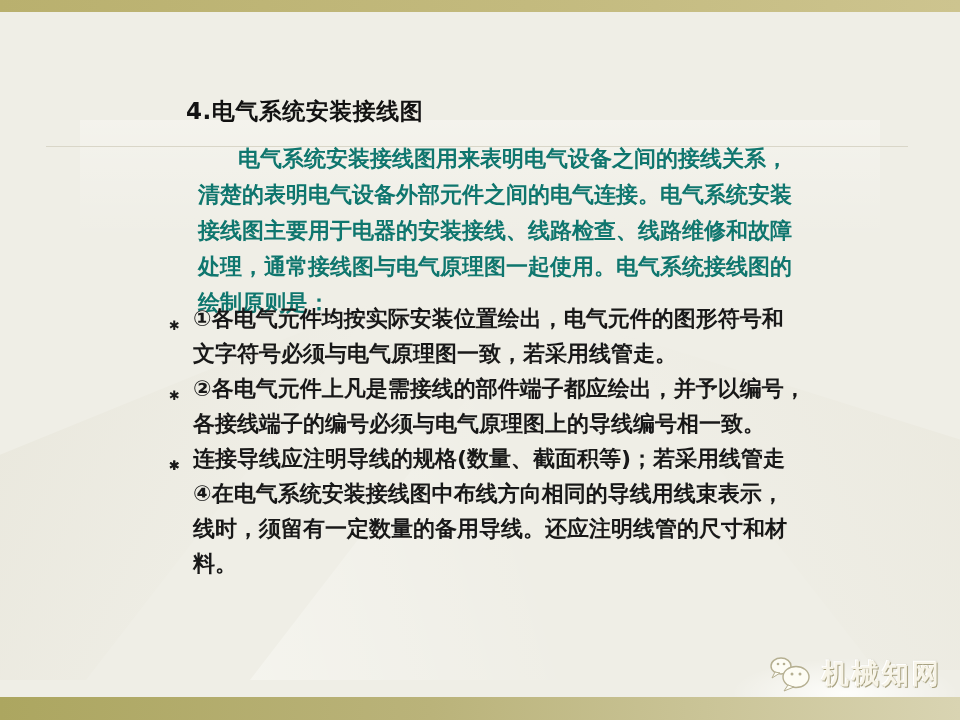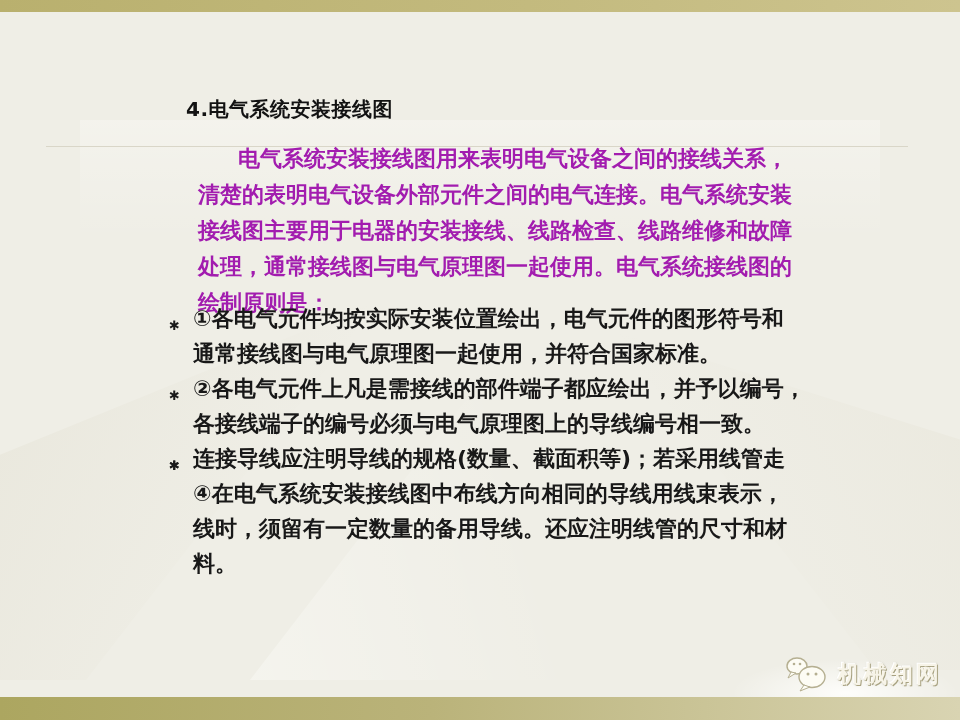--- a/index.html
+++ b/index.html
@@ -24,40 +24,40 @@
 
   .band-top{position:absolute;top:0;left:0;width:960px;height:12px;
     background:linear-gradient(90deg,#b9b06e 0%,#c3ba7e 55%,#cdc48f 100%);}
   .band-bottom{position:absolute;bottom:0;left:0;width:960px;height:23px;
     background:linear-gradient(90deg,#aca660 0%,#bab37a 45%,#d9d4b2 100%);}
 
   .hrule{position:absolute;top:146px;left:46px;width:862px;height:1px;
     background:#d9d6c8;}
 
   .title{position:absolute;left:186px;top:96px;
-    font-size:20px;font-weight:700;color:#121212;letter-spacing:.5px;white-space:nowrap;}
+    font-size:23px;font-weight:700;color:#121212;letter-spacing:.5px;white-space:nowrap;}
 
   .intro{position:absolute;left:198px;top:141px;
-    font-size:22px;font-weight:700;color:#a21caf;line-height:36px;}
+    font-size:22px;font-weight:700;color:#0f766e;line-height:36px;}
   .intro .line{white-space:nowrap;}
   .intro .line.first{padding-left:40px;}
 
   .bullets{position:absolute;left:167px;top:301px;}
   .bullet{position:relative;padding-left:26px;
     font-size:22px;font-weight:700;color:#181818;line-height:35px;}
   .bullet .marker{position:absolute;left:2px;top:7px;
     font-size:13px;color:#1a1a1a;font-weight:400;}
   .bullet .line{white-space:nowrap;}
 
   .brand{position:absolute;right:18px;bottom:27px;
     display:flex;align-items:center;gap:8px;}
   .brand-glow{position:absolute;right:0;bottom:-8px;width:230px;height:70px;
     background:radial-gradient(ellipse at center,rgba(255,255,253,.9),rgba(240,238,230,0) 70%);
     pointer-events:none;}
-  .brand-text{position:relative;font-size:23px;font-weight:700;color:#f7f4e8;
+  .brand-text{position:relative;font-size:27px;font-weight:700;color:#f7f4e8;
     letter-spacing:3px;white-space:nowrap;
     text-shadow:1px 1px 0 #a8a281,-1px -1px 0 #ffffff,0 0 2px rgba(130,125,100,.45);}
   .brand-icon{position:relative;width:46px;height:38px;}
 </style>
 </head>
 <body>
 
 <div class="slide">
 
   <div class="crease c1"></div>
@@ -75,21 +75,21 @@
     <div class="line">清楚的表明电气设备外部元件之间的电气连接。电气系统安装</div>
     <div class="line">接线图主要用于电器的安装接线、线路检查、线路维修和故障</div>
     <div class="line">处理，通常接线图与电气原理图一起使用。电气系统接线图的</div>
     <div class="line">绘制原则是：</div>
   </div>
 
   <div class="bullets">
     <div class="bullet">
       <span class="marker">✱</span>
       <div class="line">①各电气元件均按实际安装位置绘出，电气元件的图形符号和</div>
-      <div class="line">通常接线图与电气原理图一起使用，并符合国家标准。</div>
+      <div class="line">文字符号必须与电气原理图一致，若采用线管走。</div>
     </div>
     <div class="bullet">
       <span class="marker">✱</span>
       <div class="line">②各电气元件上凡是需接线的部件端子都应绘出，并予以编号，</div>
       <div class="line">各接线端子的编号必须与电气原理图上的导线编号相一致。</div>
     </div>
     <div class="bullet">
       <span class="marker">✱</span>
     </div>
     <div class="bullet">

